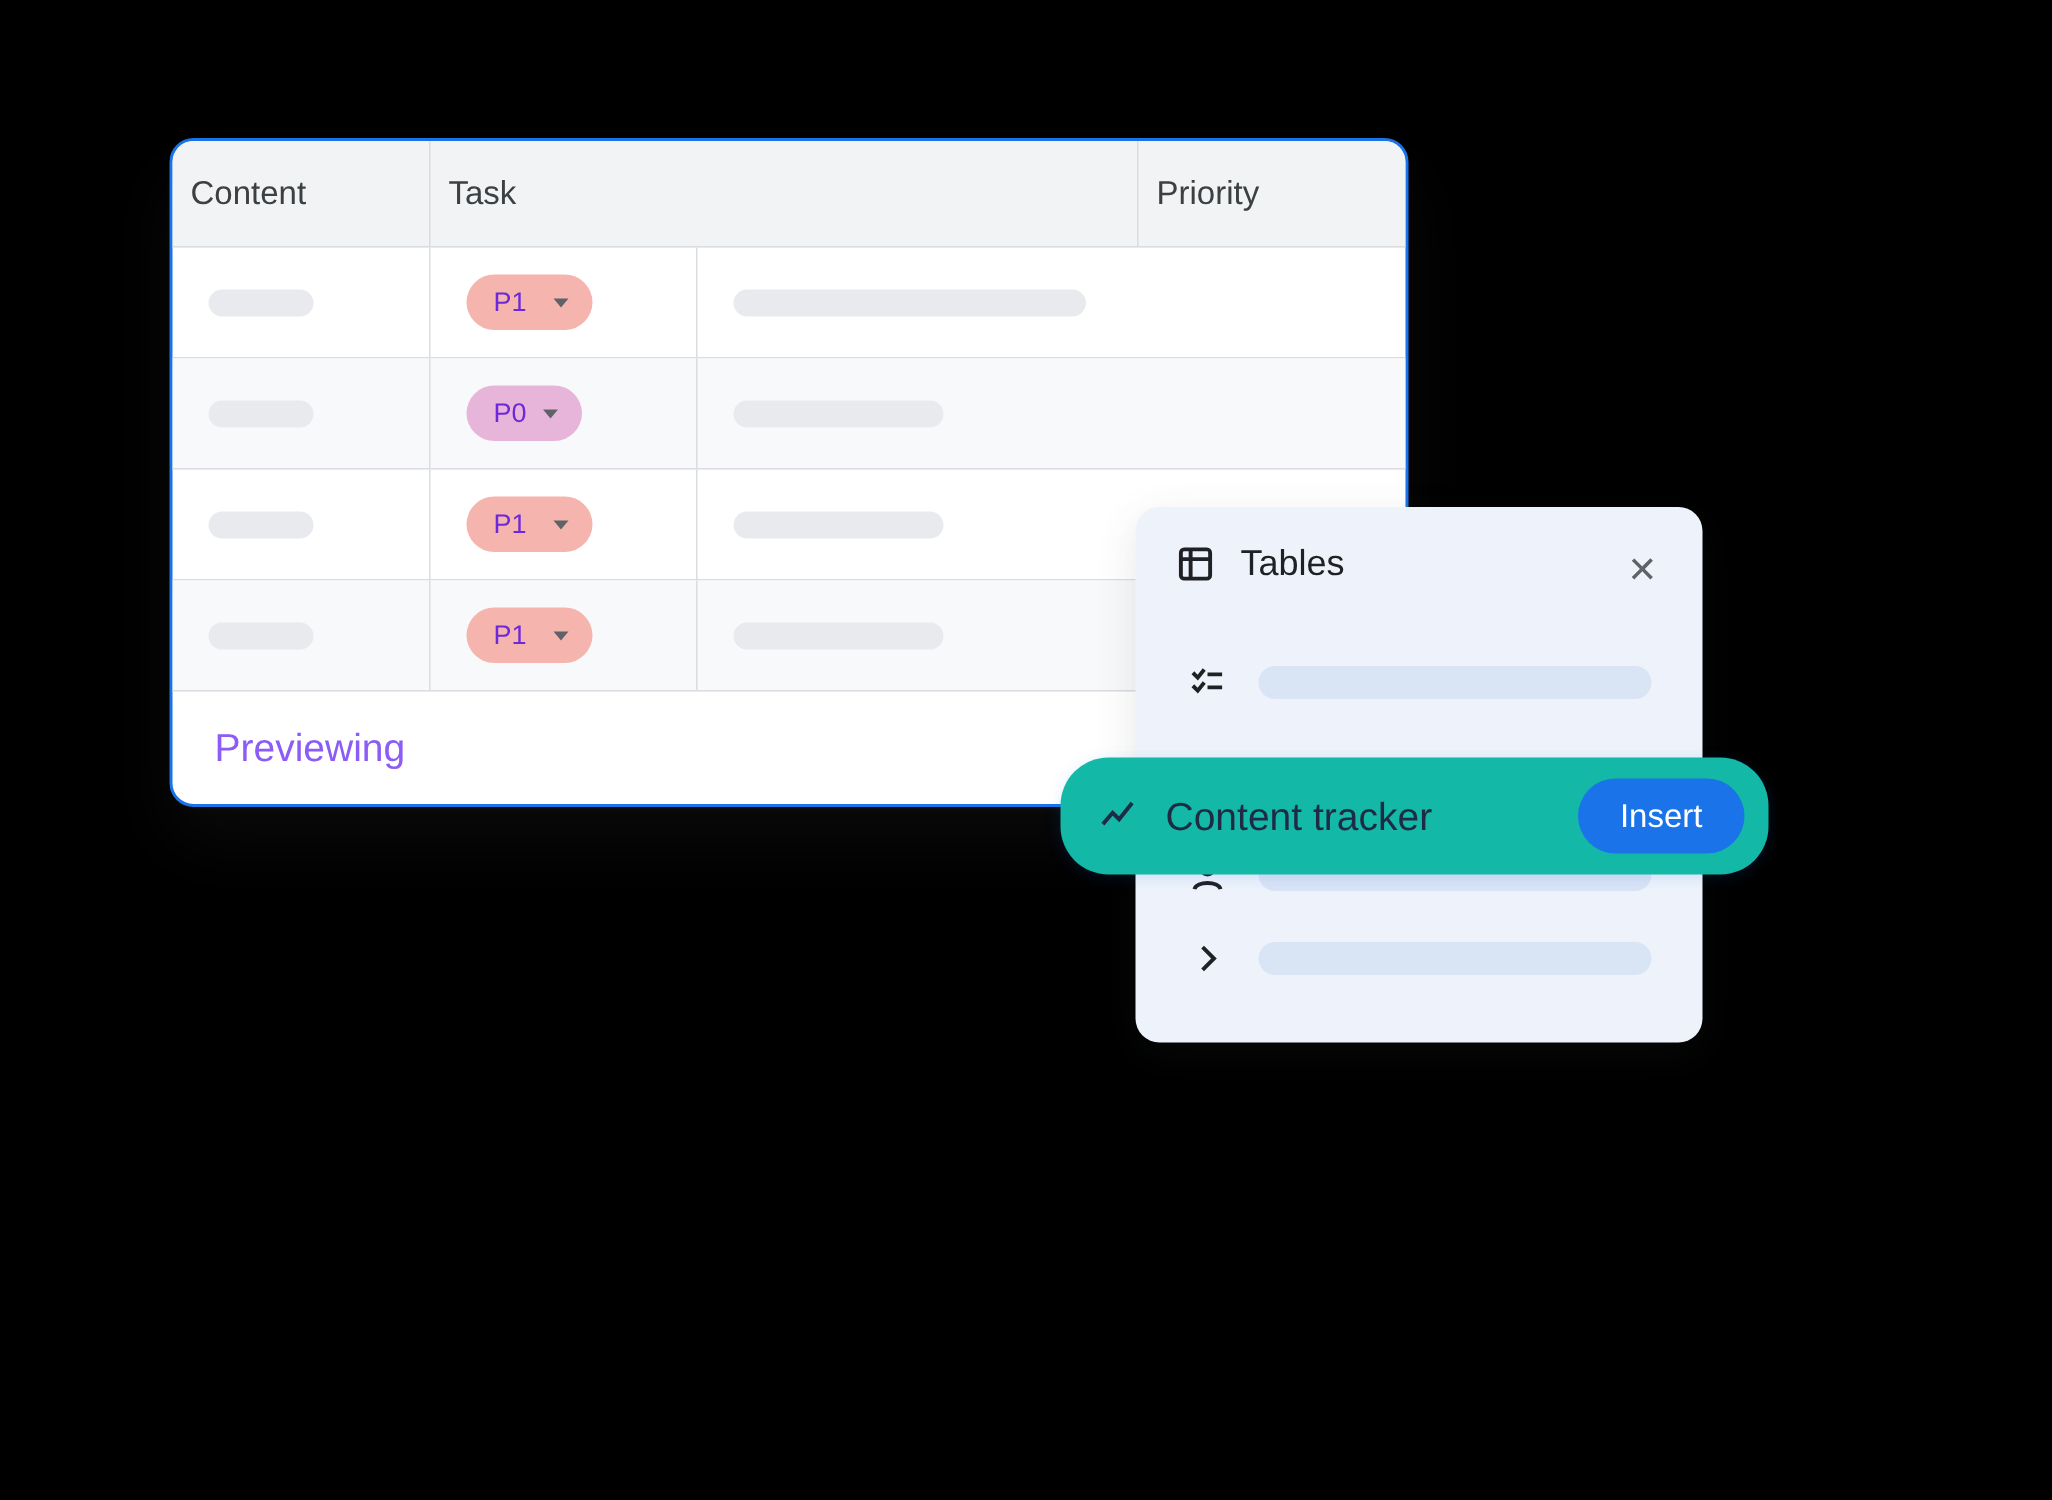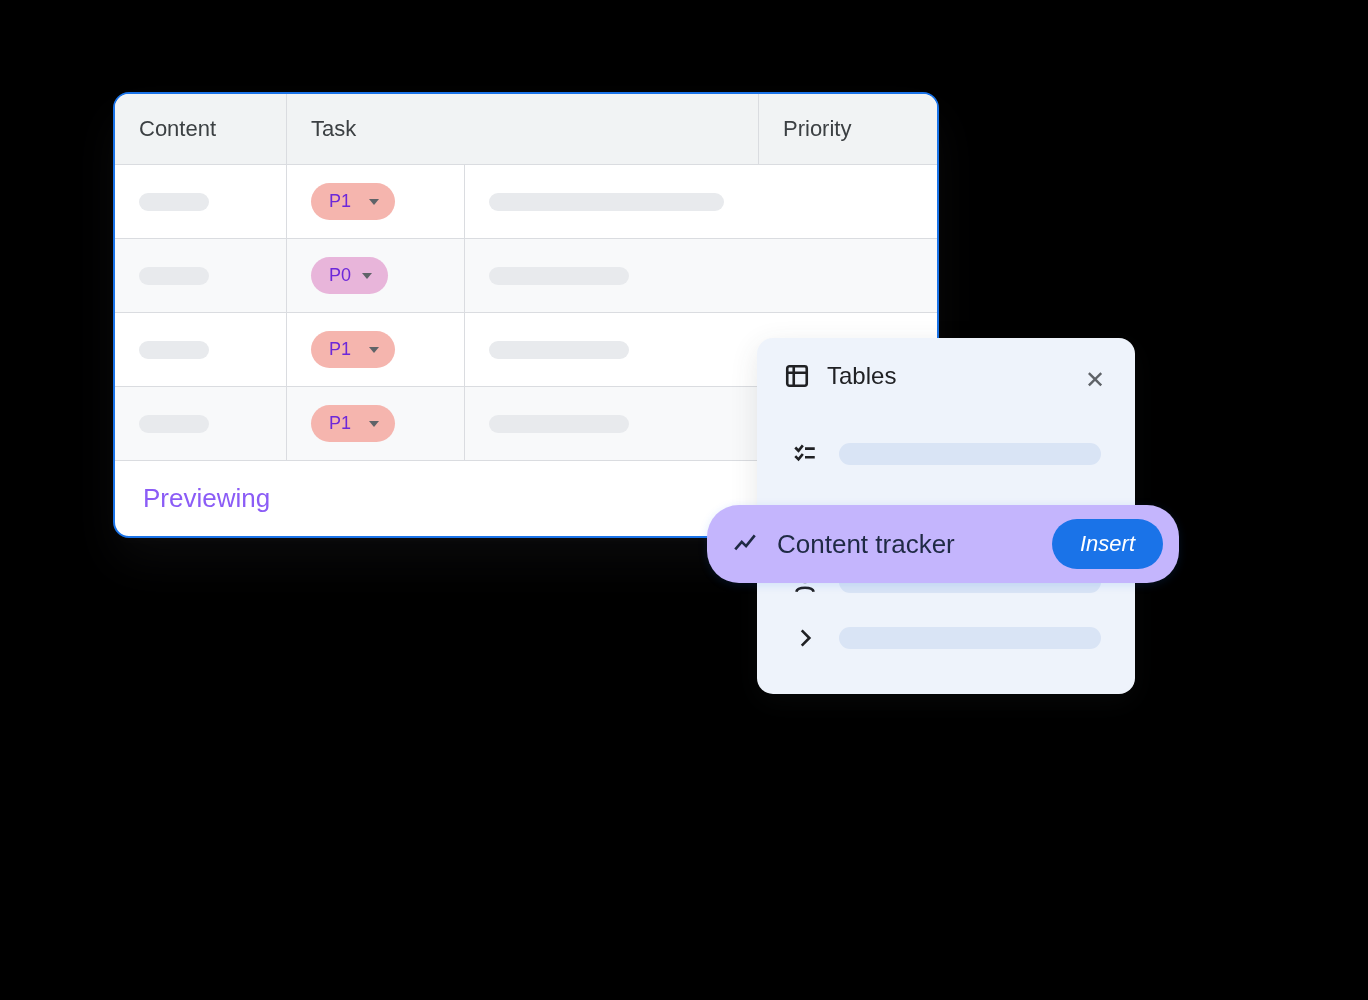--- a/index.html
+++ b/index.html
@@ -23,21 +23,21 @@
     overflow: hidden;
     box-shadow: 0 24px 48px rgba(60,64,67,.16), 0 4px 12px rgba(60,64,67,.08);
   }
 
   .thead {
     display: flex;
     background: #f1f3f4;
     border-bottom: 1px solid #dadce0;
   }
   .th {
-    padding: 22px 24px;
+    padding: 22px 12px;
     font-size: 22px;
     font-weight: 400;
     color: #3c4043;
     border-right: 1px solid #dadce0;
   }
   .th:last-child { border-right: none; }
 
   .col-content  { width: 172px; }
   .col-priority { width: 178px; }
   .col-task     { flex: 1; }
@@ -134,21 +134,21 @@
   }
   .icon { width: 28px; height: 28px; flex: 0 0 28px; display:flex; align-items:center; justify-content:center; }
   .icon svg { width: 26px; height: 26px; stroke: #202124; stroke-width: 2.4; fill: none; }
 
   
   .selection {
     position: absolute;
     left: 707px;
     top: 505px;
     width: 472px;
-    background: #c4b5fd;
+    background: #14b8a6;
     border-radius: 32px;
     padding: 14px 16px 14px 24px;
     display: flex;
     align-items: center;
     gap: 18px;
     box-shadow: 0 2px 10px rgba(26,115,232,.15);
   }
   .selection-label {
     font-size: 26px;
     color: #1f2a44;
@@ -156,21 +156,20 @@
   }
   .btn-insert {
     background: #1a73e8;
     color: #fff;
     border: none;
     border-radius: 26px;
     padding: 12px 28px;
     font-size: 22px;
     font-weight: 500;
     cursor: pointer;
-    font-style: italic;
   }
   .selection .icon svg { stroke: #1f2a44; }
 </style>
 </head>
 <body>
 
 <div class="card">
   <div class="thead">
     <div class="th col-content">Content</div>
     <div class="th col-task">Task</div>

